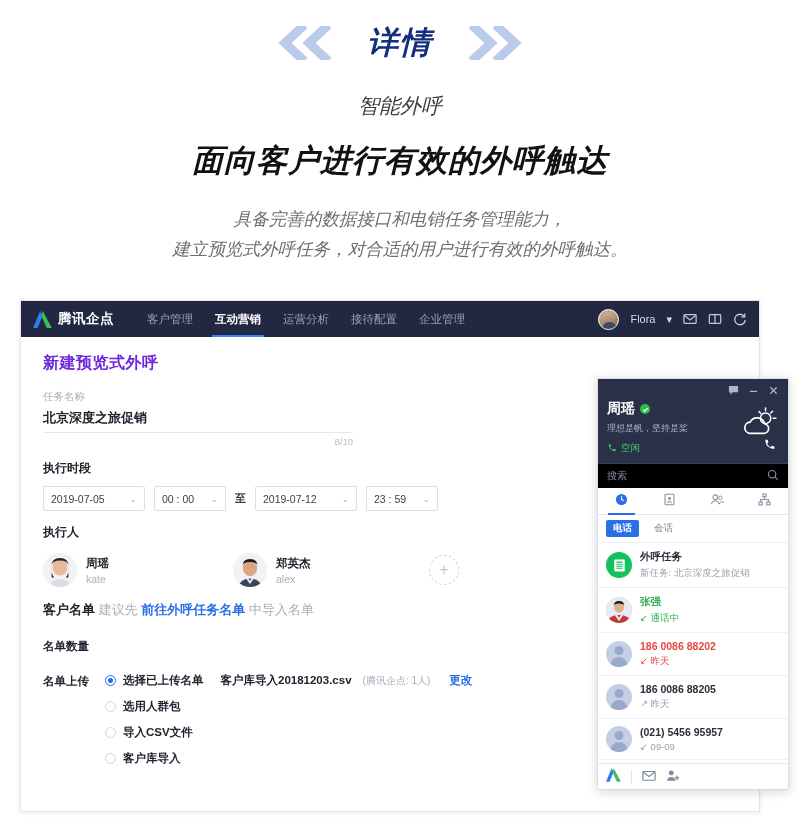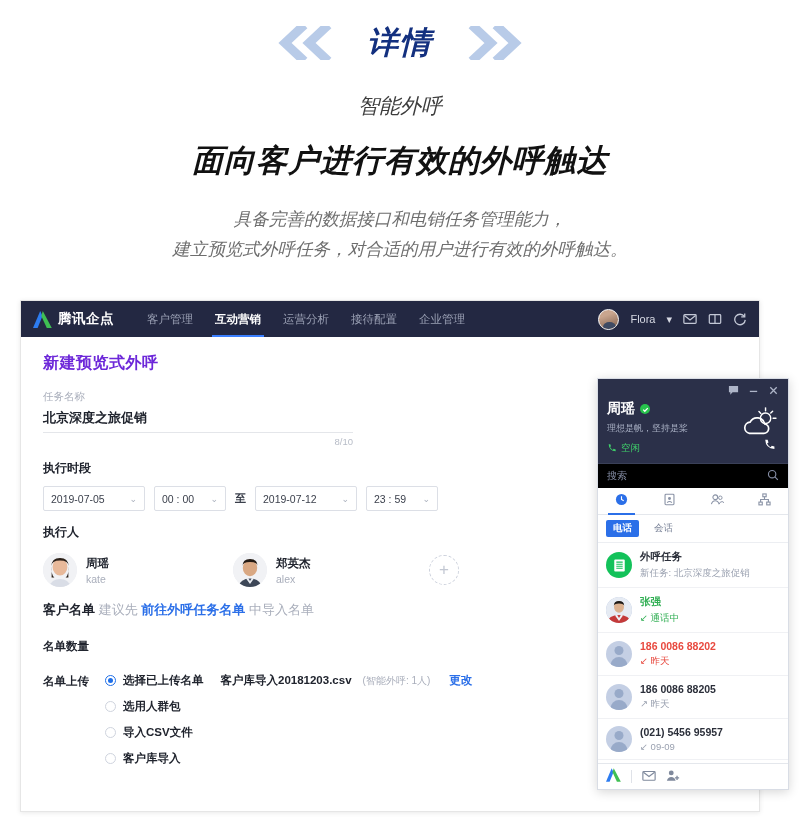--- a/index.html
+++ b/index.html
@@ -340,21 +340,21 @@
       <div class="pair-label">名单数量</div>
     </div>
 
     <div class="pair-row">
       <div class="pair-label">名单上传</div>
       <div class="radios">
         <div class="radio-line">
           <span class="rd on"></span>
           <span class="rd-label">选择已上传名单</span>
           <span class="rd-file">客户库导入20181203.csv</span>
-          <span class="rd-meta">(智能外呼: 1人)</span>
+          <span class="rd-meta">(腾讯企点: 1人)</span>
           <span class="rd-change">更改</span>
         </div>
         <div class="radio-line">
           <span class="rd"></span>
           <span class="rd-label">选用人群包</span>
         </div>
         <div class="radio-line">
           <span class="rd"></span>
           <span class="rd-label">导入CSV文件</span>
         </div>

